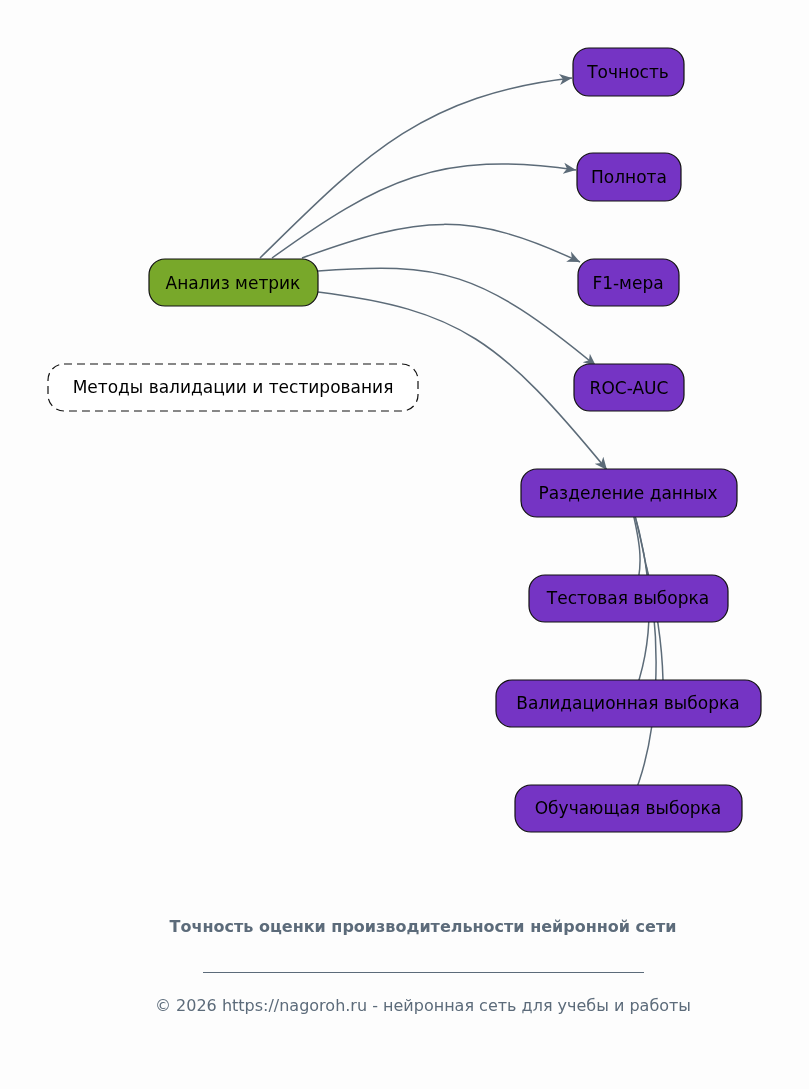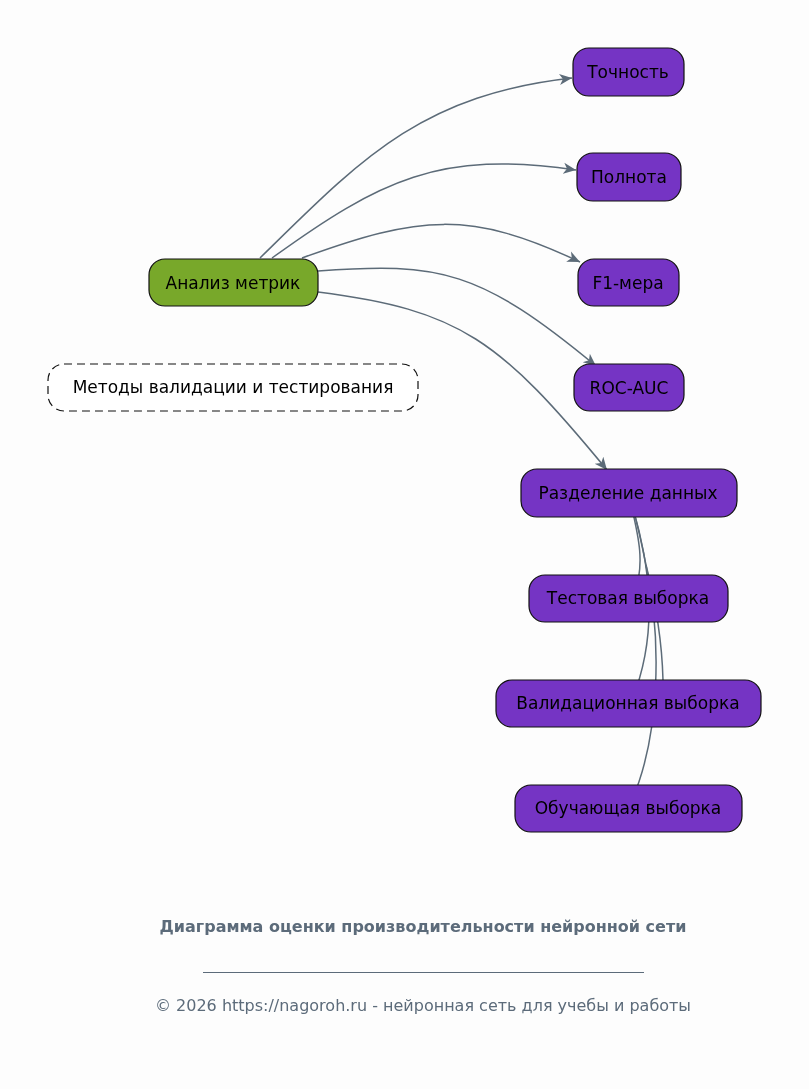--- a/index.html
+++ b/index.html
@@ -84,15 +84,15 @@
   <g>
     <rect x="515" y="785" width="227" height="47" rx="16" fill="#7534c4" stroke="#111" stroke-width="1.2"></rect>
     <text class="node-text" x="628" y="814" text-anchor="middle">Обучающая выборка</text>
   </g>
   <g>
     <rect x="48" y="364" width="370" height="47" rx="16" fill="#ffffff" stroke="#111" stroke-width="1.2" stroke-dasharray="8,5"></rect>
     <text class="node-text" x="233" y="393" text-anchor="middle">Методы валидации и тестирования</text>
   </g>
 </svg>
 
-<div class="footer-title">Диаграмма оценки производительности нейронной сети</div>
+<div class="footer-title">Точность оценки производительности нейронной сети</div>
 <div class="footer-rule"></div>
 <div class="footer-copy">© 2026 https://nagoroh.ru - нейронная сеть для учебы и работы</div>
 
 </body></html>

